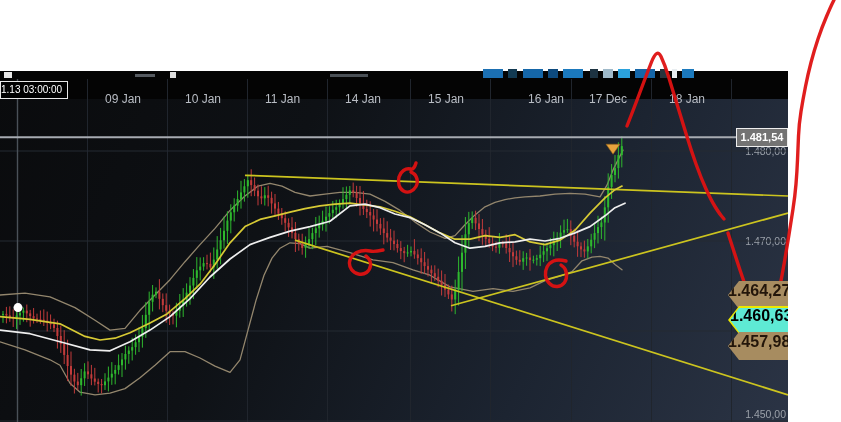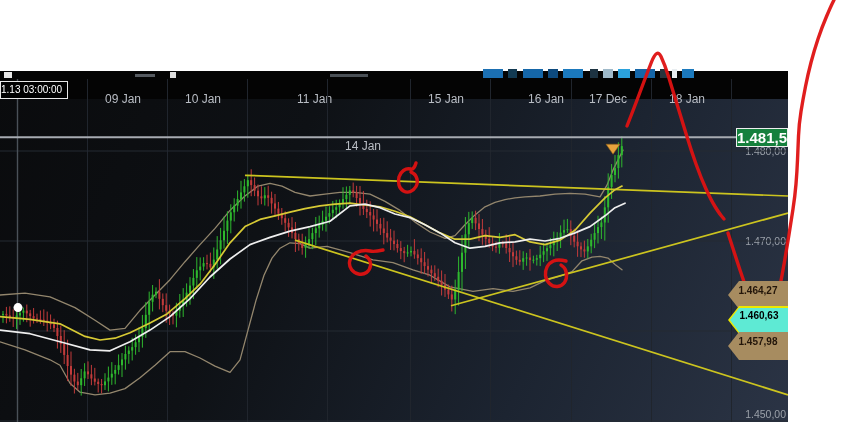--- a/index.html
+++ b/index.html
@@ -11,24 +11,24 @@
   #chart-svg,#anno-svg{position:absolute;left:0;top:0;}
   #anno-svg{pointer-events:none;}
   .date-label{position:absolute;top:92px;font-size:12px;color:#b9bdc4;white-space:nowrap;padding-left:12px;}
   .price-label{position:absolute;right:55px;font-size:10.5px;color:#9aa0a9;white-space:nowrap;
                transform:translateY(-50%);}
   .icon{position:absolute;top:69px;height:9px;}
   .tick-mark{position:absolute;}
   #time-tooltip{position:absolute;left:0;top:81px;width:66px;height:16px;background:#000;
     border:1px solid #e8e8e8;color:#fff;font-size:10px;line-height:16px;text-align:left;
     white-space:nowrap;z-index:6;}
-  #price-box{position:absolute;left:736px;top:128px;width:50px;height:17px;background:#15803d;
-    border:1px solid #eeeeee;color:#fff;font-size:15px;font-weight:bold;line-height:17px;
+  #price-box{position:absolute;left:736px;top:128px;width:50px;height:17px;background:#737373;
+    border:1px solid #eeeeee;color:#fff;font-size:11px;font-weight:bold;line-height:17px;
     text-align:center;z-index:6;}
-  .tag{position:absolute;left:728px;width:60px;height:28px;z-index:7;font-size:10px;
+  .tag{position:absolute;left:728px;width:60px;height:28px;z-index:7;font-size:16px;
        font-weight:bold;line-height:19px;padding-left:0;text-align:center;
        clip-path:polygon(0 50%,11px 0,100% 0,100% 100%,11px 100%);}
   .tag.tan{background:#a78c60;color:#23160a;}
   .tag.entry{background:#ece800;}
   .tag.entry .inner{position:absolute;left:2px;top:2px;right:0;bottom:2px;background:#5eead4;
        color:#000;line-height:15px;clip-path:polygon(0 50%,9px 0,100% 0,100% 100%,9px 100%);}
 </style>
 </head>
 <body>
 
@@ -50,22 +50,22 @@
       <div class="icon" style="left: 672px; width: 5px; background: rgb(232, 237, 240);"></div>
       <div class="icon" style="left: 682px; width: 12px; background: rgb(27, 121, 189);"></div>
       <div class="tick-mark" style="left: 4px; top: 72px; width: 8px; height: 6px; background: rgb(232, 232, 232);"></div>
       <div class="tick-mark" style="left: 170px; top: 72px; width: 6px; height: 6px; background: rgb(221, 221, 221);"></div>
       <div class="tick-mark" style="left: 135px; top: 74px; width: 20px; height: 3px; background: rgb(85, 90, 96);"></div>
       <div class="tick-mark" style="left: 330px; top: 74px; width: 38px; height: 3px; background: rgb(74, 80, 86);"></div>
     </div>
   <div id="date-axis">
       <div class="date-label" style="left: 93px;">09 Jan</div>
       <div class="date-label" style="left: 173px;">10 Jan</div>
-      <div class="date-label" style="left: 253px; margin-left: 32px;">11 Jan</div>
-      <div class="date-label" style="left: 333px; margin-top: 47px;">14 Jan</div>
+      <div class="date-label" style="left: 253px;">11 Jan</div>
+      <div class="date-label" style="left: 333px;">14 Jan</div>
       <div class="date-label" style="left: 416px;">15 Jan</div>
       <div class="date-label" style="left: 496px; margin-left: 20px;">16 Jan</div>
       <div class="date-label" style="left: 577px;">17 Dec</div>
       <div class="date-label" style="left: 657px;">18 Jan</div>
     </div>
   <div id="price-axis">
       <div class="price-label" style="top: 151px;">1.480,00</div>
       <div class="price-label" style="top: 241px;">1.470,00</div>
       <div class="price-label" style="top: 331px;">1.460,00</div>
       <div class="price-label" style="top: 414px;">1.450,00</div>

